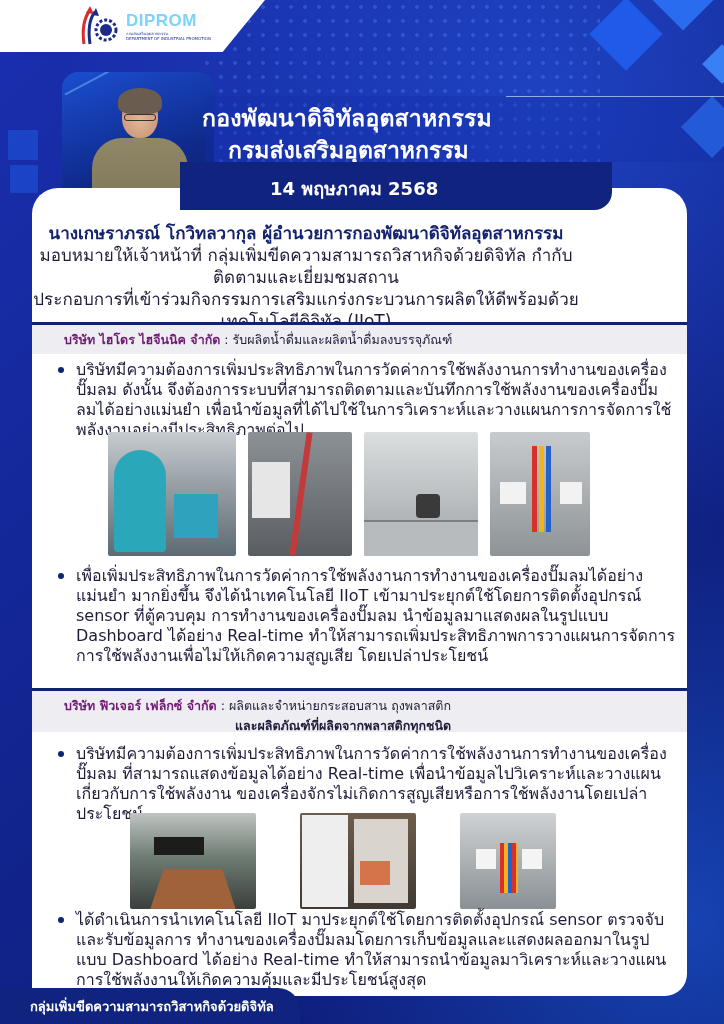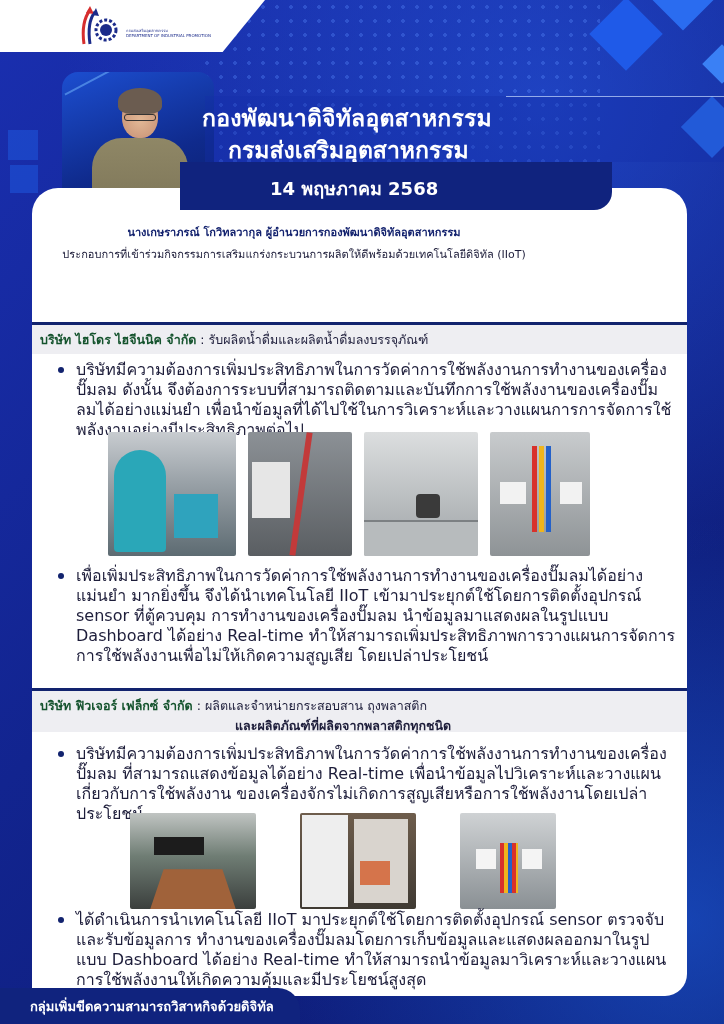--- a/index.html
+++ b/index.html
@@ -41,21 +41,21 @@
     clip-path: polygon(0 0, 100% 0, 84% 100%, 0 100%);
   }
   .logo {
     position: absolute; left: 78px; top: 6px; height: 40px;
     display: flex; align-items: center; gap: 6px;
   }
   .logo-mark { width: 42px; height: 40px; position: relative; }
   .logo-text { display:flex; flex-direction:column; }
   .logo-name {
     font-family: "Liberation Sans", sans-serif; font-weight: 700;
-    font-size: 12px; color: #ffffff; letter-spacing: .5px;
+    font-size: 17px; color: #7dd3fc; letter-spacing: .5px;
   }
   .logo-sub { font-size: 4px; color: #1b2b8a; line-height: 5px; }
 
   
   .portrait {
     position: absolute; left: 62px; top: 72px; width: 152px; height: 142px;
     border-radius: 16px; overflow: hidden;
     background: linear-gradient(160deg, #1c4ed0 0%, #0f2a8c 60%, #0b1f6e 100%);
   }
   .circuit {
@@ -104,31 +104,31 @@
     position:absolute; left:506px; top:96px; width:218px; height:1px; background:rgba(200,220,255,.7);
   }
 
   
   .card {
     position: absolute; left: 32px; top: 188px; width: 655px; height: 808px;
     background: #ffffff;
     border-radius: 26px 26px 22px 0;
   }
   .intro {
-    position: absolute; left: 20px; top: 222px; width: 548px;
-    text-align: center; font-size: 11px; line-height: 22px; color: #1d1d3a;
+    position: absolute; left: 32px; top: 222px; width: 548px;
+    text-align: center; font-size: 17px; line-height: 22px; color: #1d1d3a;
   }
   .intro .lead { font-weight: 700; color: #13226e; }
 
   .sec-head {
     position: absolute; left: 32px; width: 655px;
     background: #eeeef2; border-top: 3px solid #12236e;
     font-size: 12.5px; color: #1d1d3a; padding: 5px 8px;
   }
-  .sec-head .co { font-weight: 700; color: #14532d; }
+  .sec-head .co { font-weight: 700; color: #701a75; margin-left: 24px; }
   .sh1 { top: 322px; height: 32px; }
   .sh2 { top: 688px; height: 44px; line-height: 20px; }
   .sh2 .cont { display:block; padding-left: 195px; font-weight: bold; }
 
   .bullet {
     position: absolute; left: 56px; width: 620px;
     font-size: 16px; line-height: 20px; color: #1d1d3a;
     padding-left: 20px;
   }
   .bullet::before {
@@ -225,20 +225,21 @@
 <div class="title-line"></div>
 <div class="title1">กองพัฒนาดิจิทัลอุตสาหกรรม</div>
 <div class="title2">กรมส่งเสริมอุตสาหกรรม</div>
 
 <div class="card"></div>
 <div class="date-bar"></div>
 <div class="date-text">14 พฤษภาคม 2568</div>
 
 <div class="intro">
   <div class="lead">นางเกษราภรณ์ โกวิทลวากุล ผู้อำนวยการกองพัฒนาดิจิทัลอุตสาหกรรม</div>
+  <div>มอบหมายให้เจ้าหน้าที่ กลุ่มเพิ่มขีดความสามารถวิสาหกิจด้วยดิจิทัล กำกับติดตามและเยี่ยมชมสถาน</div>
   <div>ประกอบการที่เข้าร่วมกิจกรรมการเสริมแกร่งกระบวนการผลิตให้ดีพร้อมด้วยเทคโนโลยีดิจิทัล (IIoT)</div>
 </div>
 
 <div class="sec-head sh1">
   <span class="co">บริษัท ไฮโดร ไฮจีนนิค จำกัด</span><span> : รับผลิตน้ำดื่มและผลิตน้ำดื่มลงบรรจุภัณฑ์</span>
 </div>
 <div class="bullet b1">บริษัทมีความต้องการเพิ่มประสิทธิภาพในการวัดค่าการใช้พลังงานการทำงานของเครื่องปั๊มลม ดังนั้น จึงต้องการระบบที่สามารถติดตามและบันทึกการใช้พลังงานของเครื่องปั๊มลมได้อย่างแม่นยำ เพื่อนำข้อมูลที่ได้ไปใช้ในการวิเคราะห์และวางแผนการการจัดการใช้พลังงานอย่างมีประสิทธิภาพต่อไป</div>
 <div class="photos p1row">
   <div class="photo ph-a">
       <div class="tank"></div>

